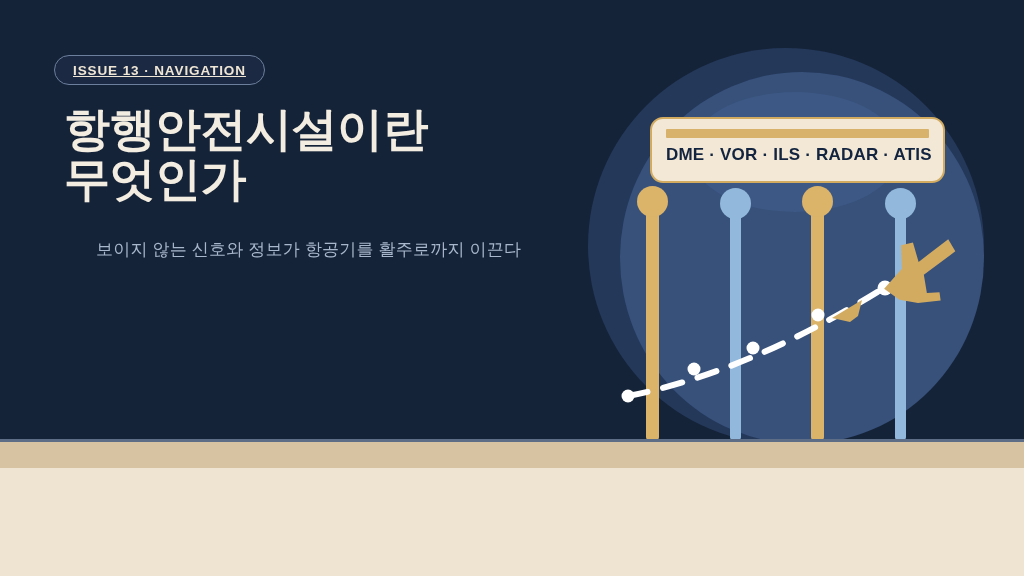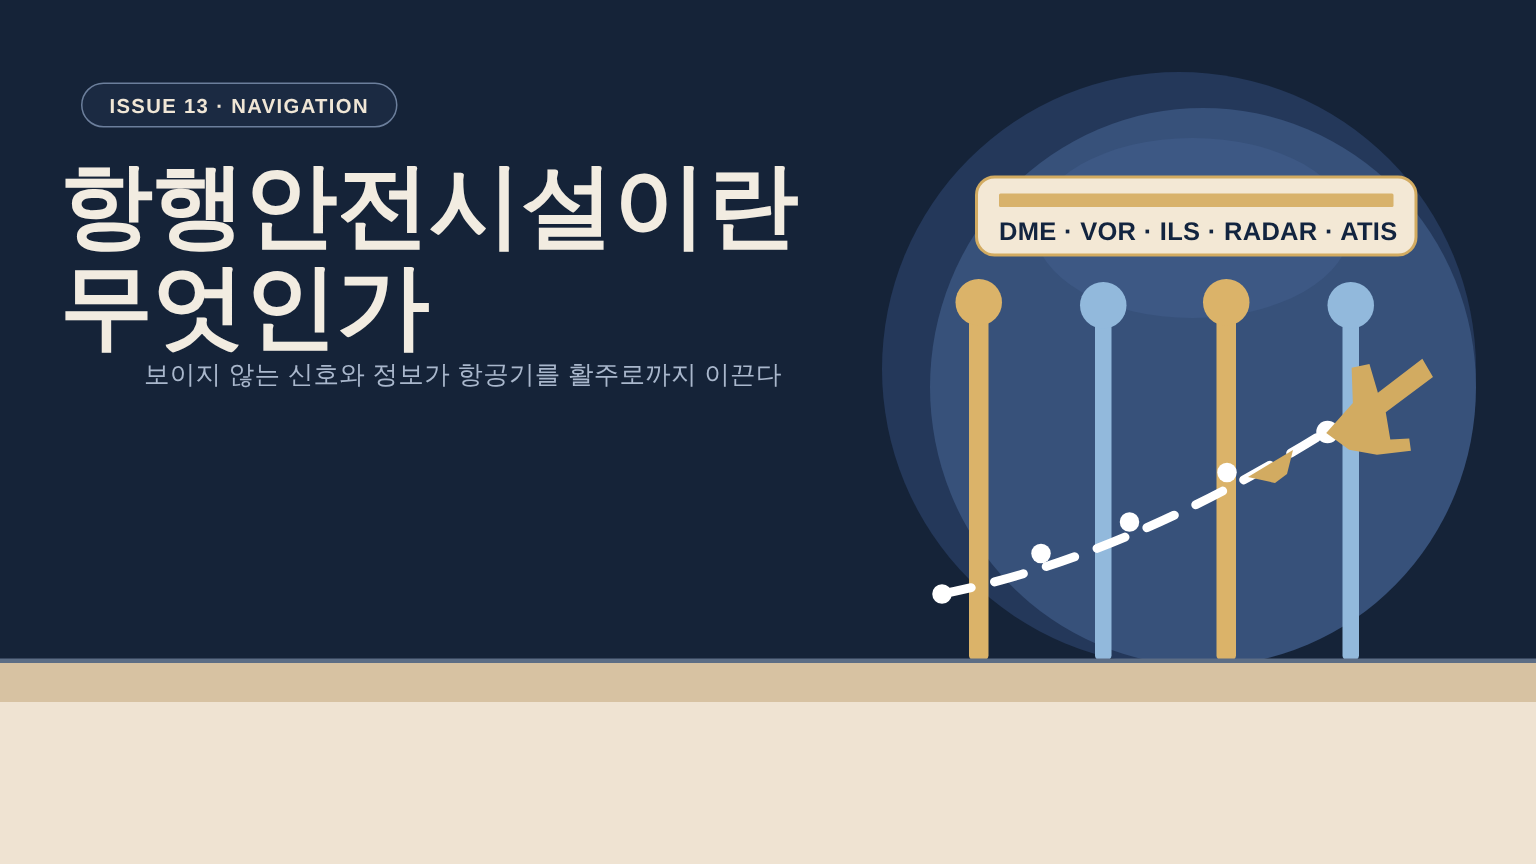--- a/index.html
+++ b/index.html
@@ -60,28 +60,29 @@
     border: 1.5px solid #6c7f9c;
     border-radius: 16px;
     background: #1b2a42;
   }
   .badge-text {
     font-size: 13.5px;
     font-weight: bold;
     letter-spacing: 0.9px;
     color: #f0e6d6;
     white-space: nowrap;
+    text-decoration: underline;
   }
 
   .title {
     position: absolute;
-    left: 40px;
+    left: 64px;
     top: 105px;
     width: 520px;
-    font-size: 62px;
+    font-size: 46px;
     font-weight: bold;
     line-height: 1.08;
     letter-spacing: -0.5px;
     color: #f2ece1;
   }
   .title-line { display: block; }
 
   .subtitle {
     position: absolute;
     left: 54px;
@@ -114,21 +115,21 @@
     height: 160px;
     overflow: visible;
   }
 
   
   .info-card {
     position: absolute;
     left: 650px;
     top: 117px;
     width: 295px;
-    height: 54px;
+    height: 66px;
     box-sizing: border-box;
     border: 2px solid #d2ab61;
     border-radius: 13px;
     background: #f3e8d5;
     padding: 10px 14px 0 14px;
   }
   .card-bar {
     width: 100%;
     height: 9px;
     border-radius: 1px;

